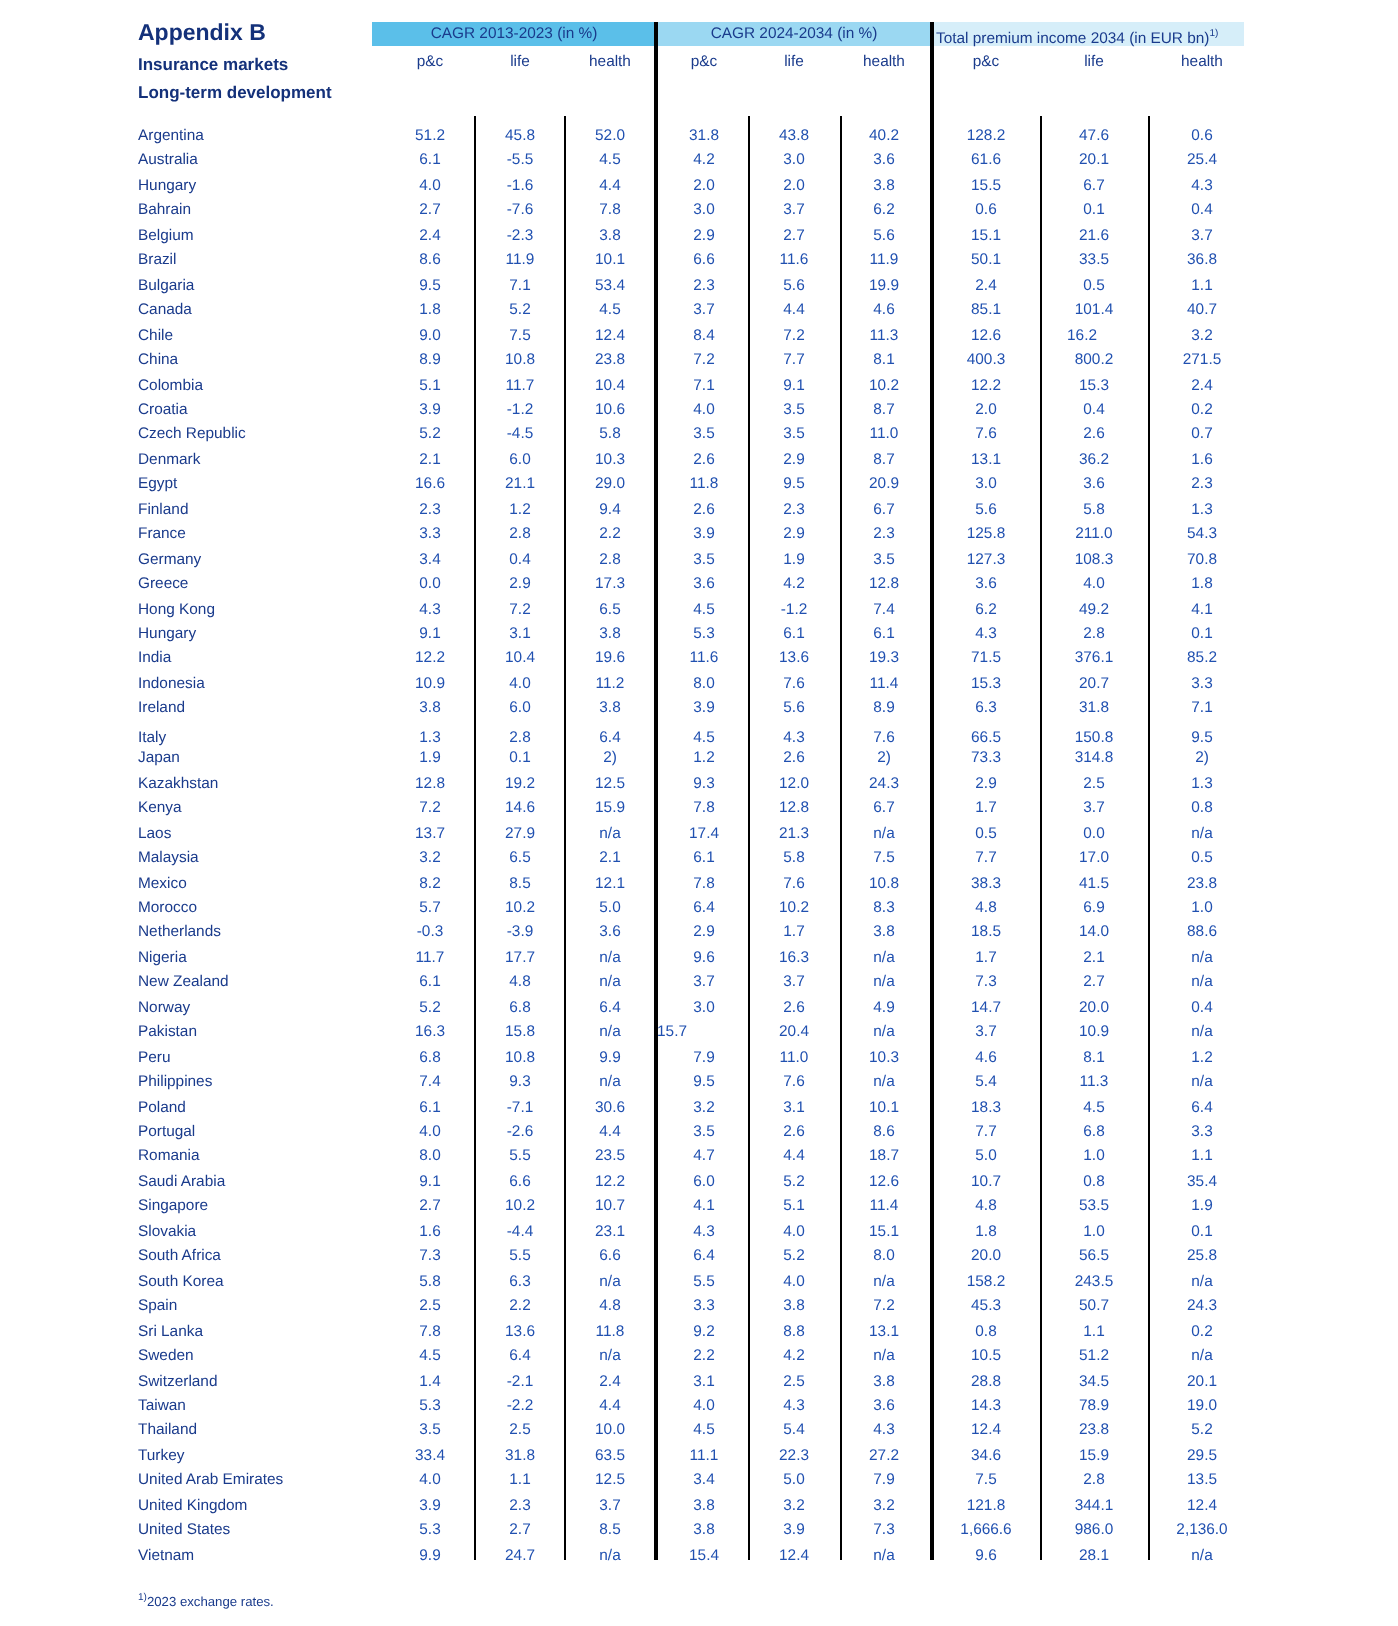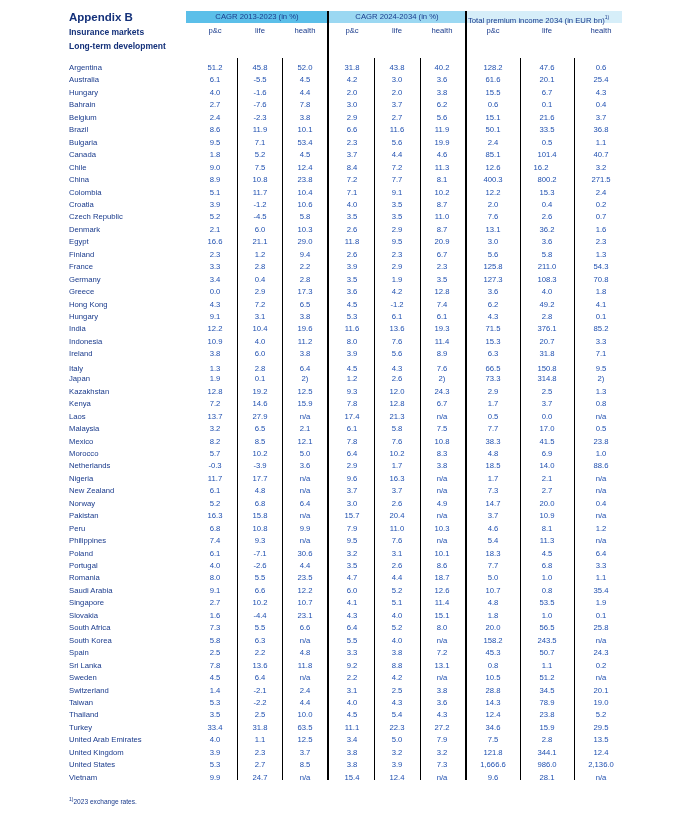--- a/index.html
+++ b/index.html
@@ -491,21 +491,21 @@
       <span class="cell" style="left: 420px;">4.9</span>
       <span class="cell" style="left: 471px;">14.7</span>
       <span class="cell" style="left: 525px;">20.0</span>
       <span class="cell" style="left: 579px;">0.4</span>
     </div>
     <div class="row" style="top: 510.2px;">
       <span class="country">Pakistan</span>
       <span class="cell" style="left: 193px;">16.3</span>
       <span class="cell" style="left: 238px;">15.8</span>
       <span class="cell" style="left: 283px;">n/a</span>
-      <span class="cell" style="left: 330px; text-align: center;">15.7</span>
+      <span class="cell" style="left: 314px; text-align: center;">15.7</span>
       <span class="cell" style="left: 375px;">20.4</span>
       <span class="cell" style="left: 420px;">n/a</span>
       <span class="cell" style="left: 471px;">3.7</span>
       <span class="cell" style="left: 525px;">10.9</span>
       <span class="cell" style="left: 579px;">n/a</span>
     </div>
     <div class="row" style="top: 522.65px;">
       <span class="country">Peru</span>
       <span class="cell" style="left: 193px;">6.8</span>
       <span class="cell" style="left: 238px;">10.8</span>

